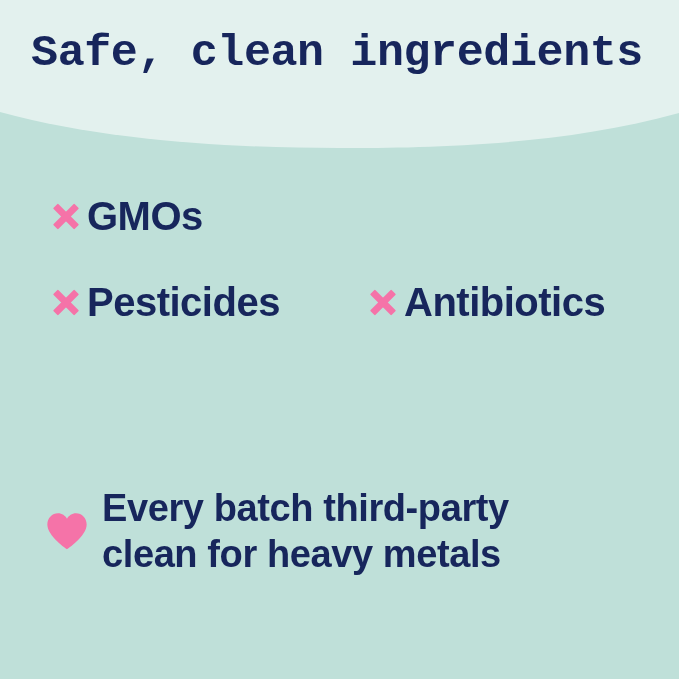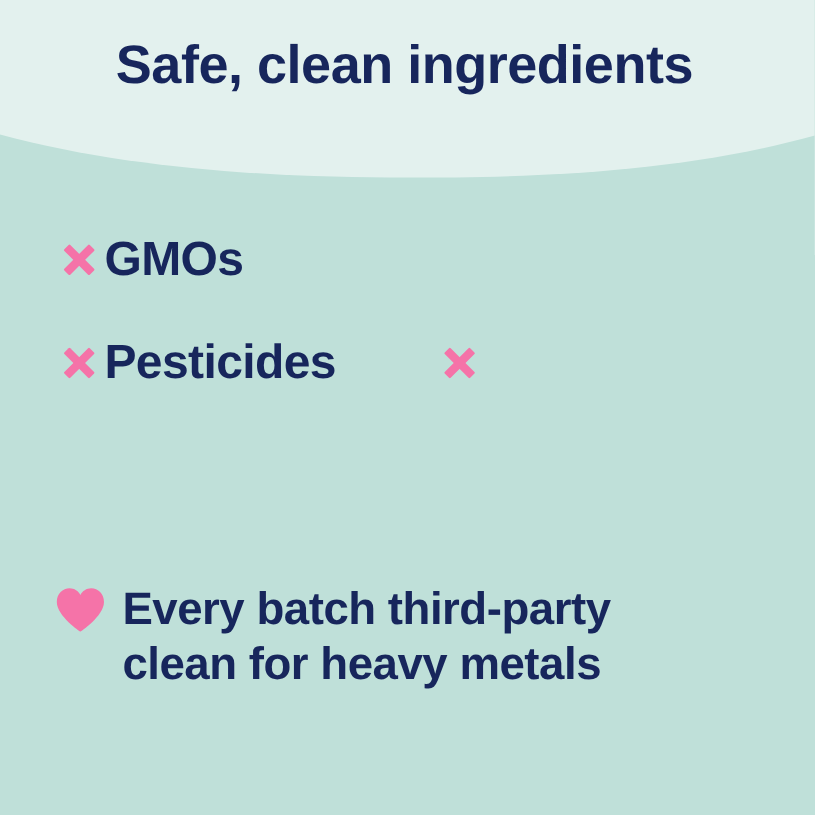--- a/index.html
+++ b/index.html
@@ -41,20 +41,21 @@
     left: 0;
     top: 31px;
     width: 674px;
     text-align: center;
     color: #17265c;
     font-size: 45px;
     font-weight: bold;
     letter-spacing: -0.4px;
     line-height: 1;
     white-space: nowrap;
+    font-family: Liberation Mono, monospace;
   }
 
   
   #exclusions {
     position: absolute;
     left: 0;
     top: 196px;
     width: 679px;
   }
   .ex-row {
@@ -99,21 +100,21 @@
     line-height: 1;
   }
 
   
   #tested-note {
     position: absolute;
     left: 46px;
     top: 485px;
     width: 600px;
     display: flex;
-    align-items: flex-start;
+    align-items: center;
   }
   .heart-icon {
     flex: 0 0 auto;
     width: 42px;
     height: 42px;
     position: relative;
     margin-top: 4px;
   }
   .heart-icon svg { display: block; }
 
@@ -158,20 +159,21 @@
             <span class="a"></span>
             <span class="b"></span>
           </span>
         <span class="ex-label">Pesticides</span>
       </div>
       <div class="ex-item col2">
         <span class="x-icon">
             <span class="a"></span>
             <span class="b"></span>
           </span>
+        <span class="ex-label">Antibiotics</span>
       </div>
     </div>
 
 
   </div>
 
   <div id="tested-note">
     <span class="heart-icon">
       <svg width="42" height="38" viewBox="0 0 32 29">
         <path d="M16 28.5 C16 28.5 1 18.6 1 9.6 C1 4.6 4.8 1 9.1 1 C12.2 1 14.7 2.8 16 5.2 C17.3 2.8 19.8 1 22.9 1 C27.2 1 31 4.6 31 9.6 C31 18.6 16 28.5 16 28.5 Z" fill="#f573a8"></path>

